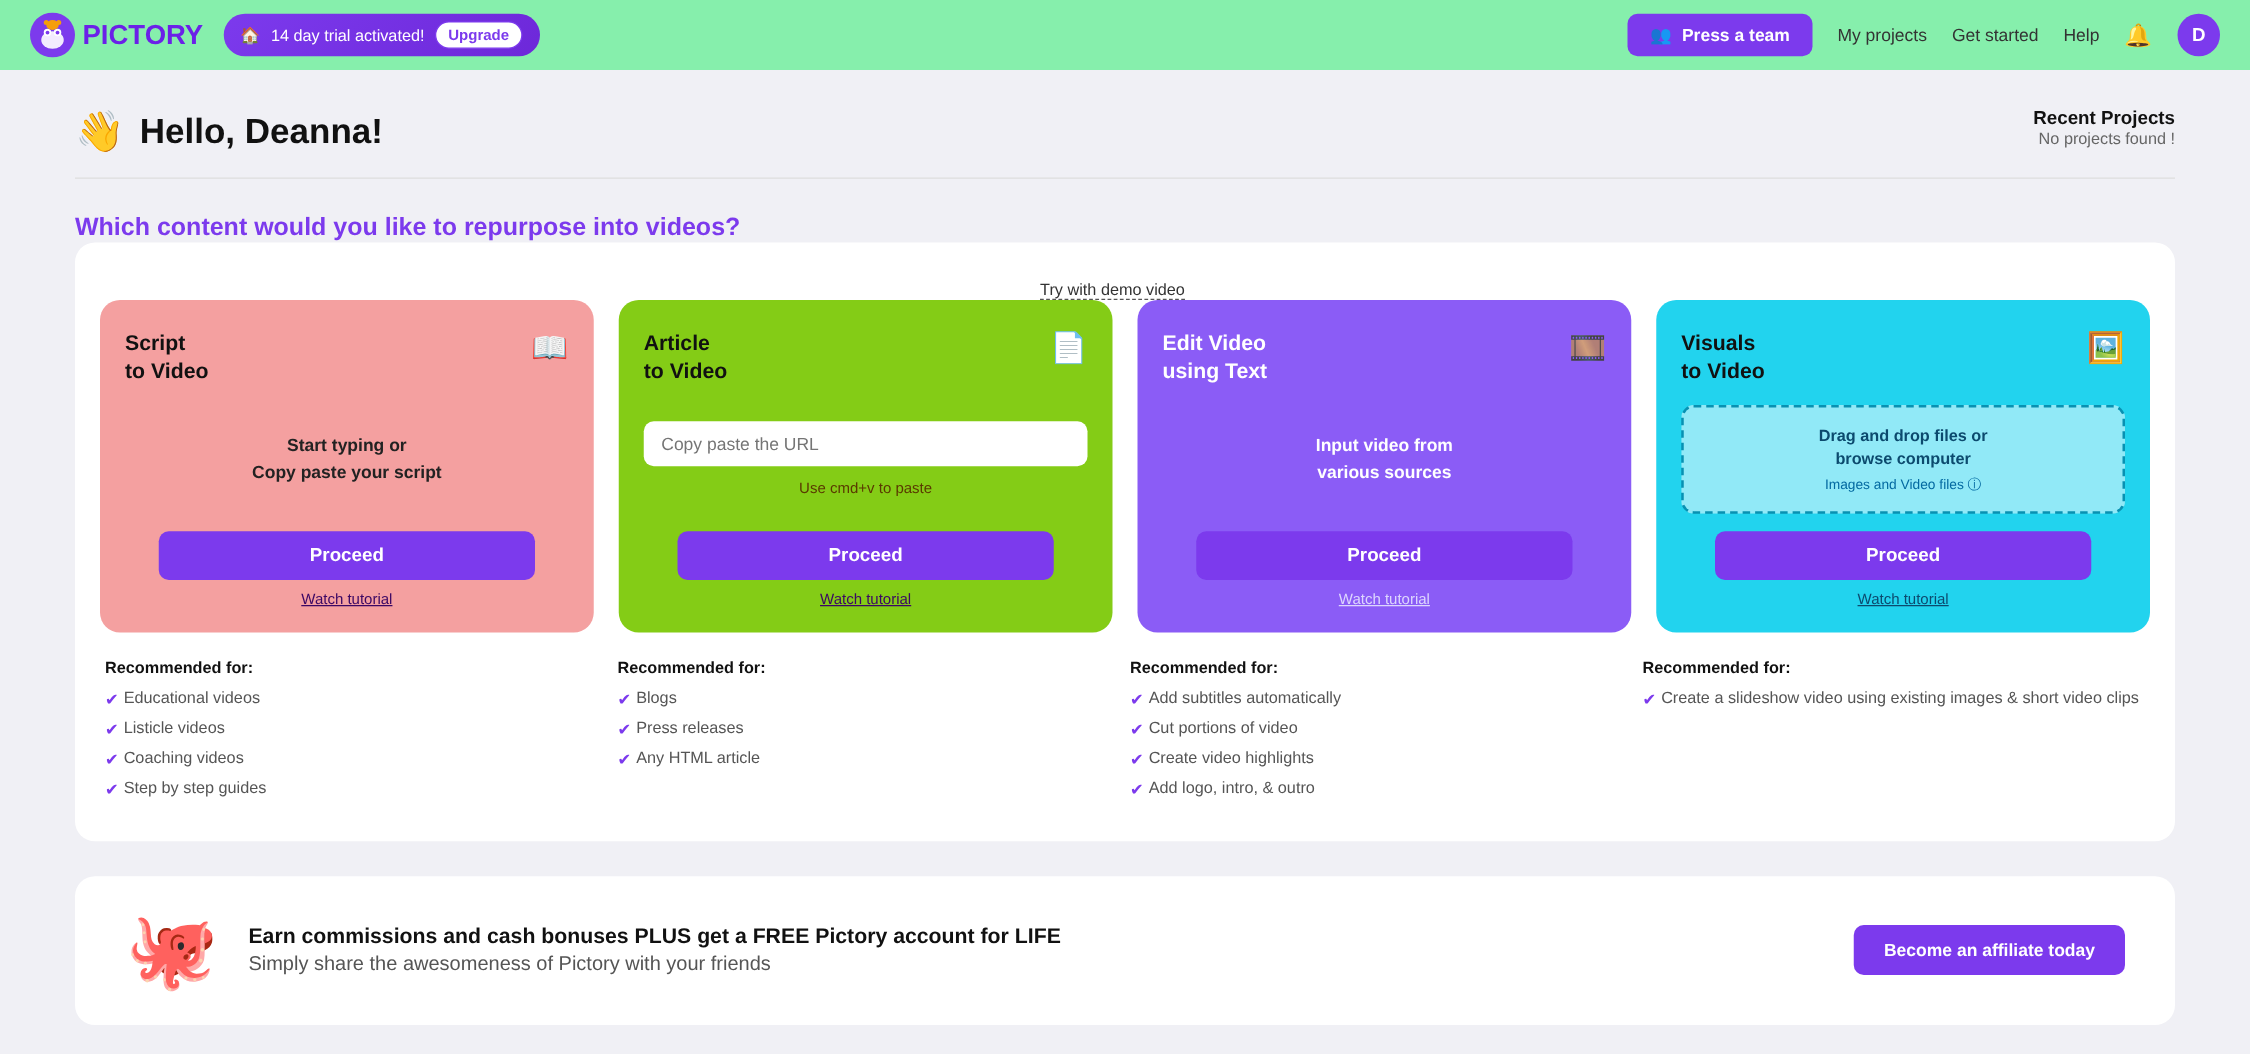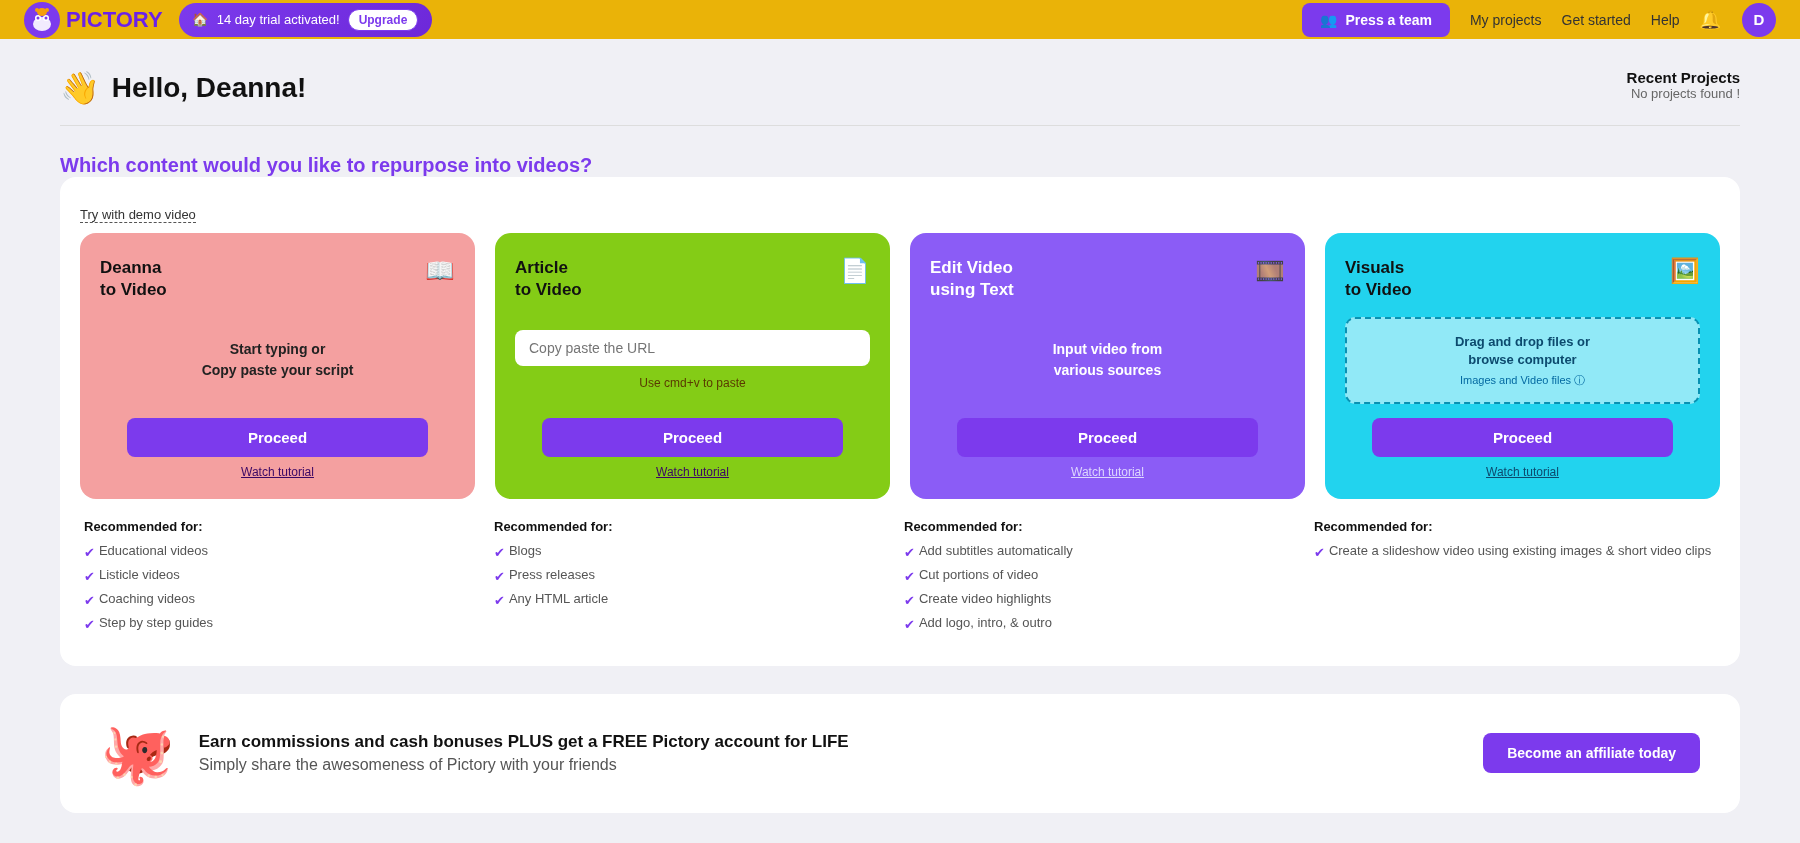--- a/index.html
+++ b/index.html
@@ -1,24 +1,24 @@
 <!DOCTYPE html>
 <html><head>
   <meta charset="utf-8">
   <style>
     * { box-sizing: border-box; margin: 0; padding: 0; }
     body { font-family: -apple-system, BlinkMacSystemFont, 'Segoe UI', sans-serif; background: #f0f0f5; min-height: 843px; }
 
     
     .navbar {
-      background: #eab308;
+      background: #86efac;
       display: flex;
       align-items: center;
       padding: 0 24px;
-      height: 39px;
+      height: 56px;
       gap: 16px;
     }
     .logo { display: flex; align-items: center; gap: 6px; font-weight: 800; font-size: 22px; color: #6b21e8; cursor: pointer; }
     .logo-icon { width: 36px; height: 36px; }
     .trial-badge {
       background: linear-gradient(135deg, #7c3aed, #6d28d9);
       color: #fff;
       border-radius: 20px;
       padding: 6px 14px;
       font-size: 13px;
@@ -76,21 +76,21 @@
     .section-title { color: #7c3aed; font-size: 20px; font-weight: 700; }
 
     .cards-wrapper {
       background: #fff;
       border-radius: 16px;
       padding: 30px 20px 30px 20px;
       position: relative;
     }
 
     
-    .demo-link-row { display: flex; justify-content: flex-start; margin-bottom: 10px; padding-right: 20px; }
+    .demo-link-row { display: flex; justify-content: center; padding-right: 20px; }
     .demo-link { color: #333; font-size: 13px; cursor: pointer; border-bottom: 1.5px dashed #555; text-decoration: none; }
 
     .cards-row { display: grid; grid-template-columns: repeat(4, 1fr); gap: 20px; margin-bottom: 0; }
 
     
     .card { border-radius: 16px; padding: 24px 20px 20px; display: flex; flex-direction: column; align-items: center; min-height: 230px; }
     .card-pink { background: #f4a0a0; }
     .card-yellow { background: #84cc16; }
     .card-purple { background: #8b5cf6; }
     .card-cyan { background: #22d3ee; }
@@ -228,21 +228,21 @@
   <div class="cards-wrapper">
     <div class="demo-link-row">
       <a class="demo-link">Try with demo video</a>
     </div>
 
     <div class="cards-row">
 
       <div class="card card-pink">
         <div class="card-header">
           <div class="card-title">
-            <span>Deanna</span><br>
+            <span>Script</span><br>
             <span>to Video</span>
           </div>
           <span class="card-icon">📖</span>
         </div>
         <div class="card-body">
           <div class="script-text">
             Start typing or<br>Copy paste your script
           </div>
         </div>
         <button class="proceed-btn">Proceed</button>

